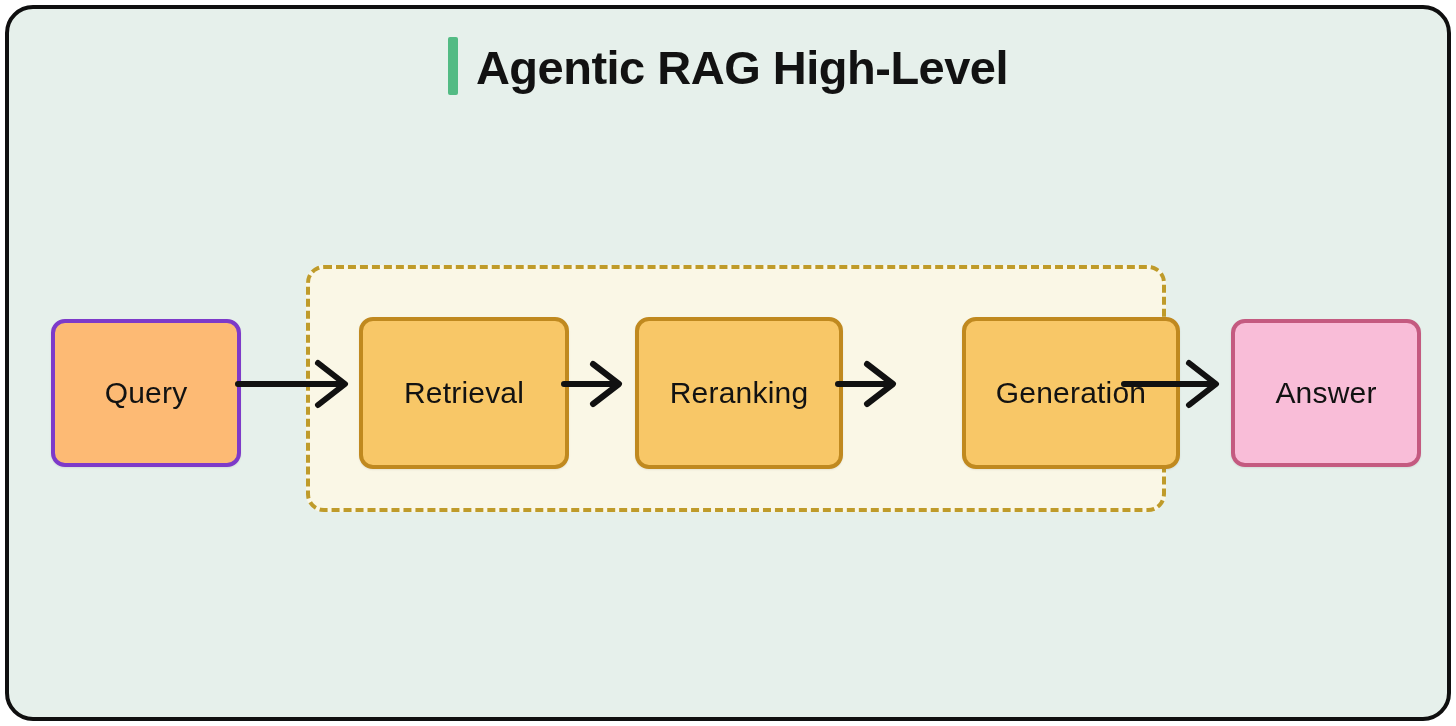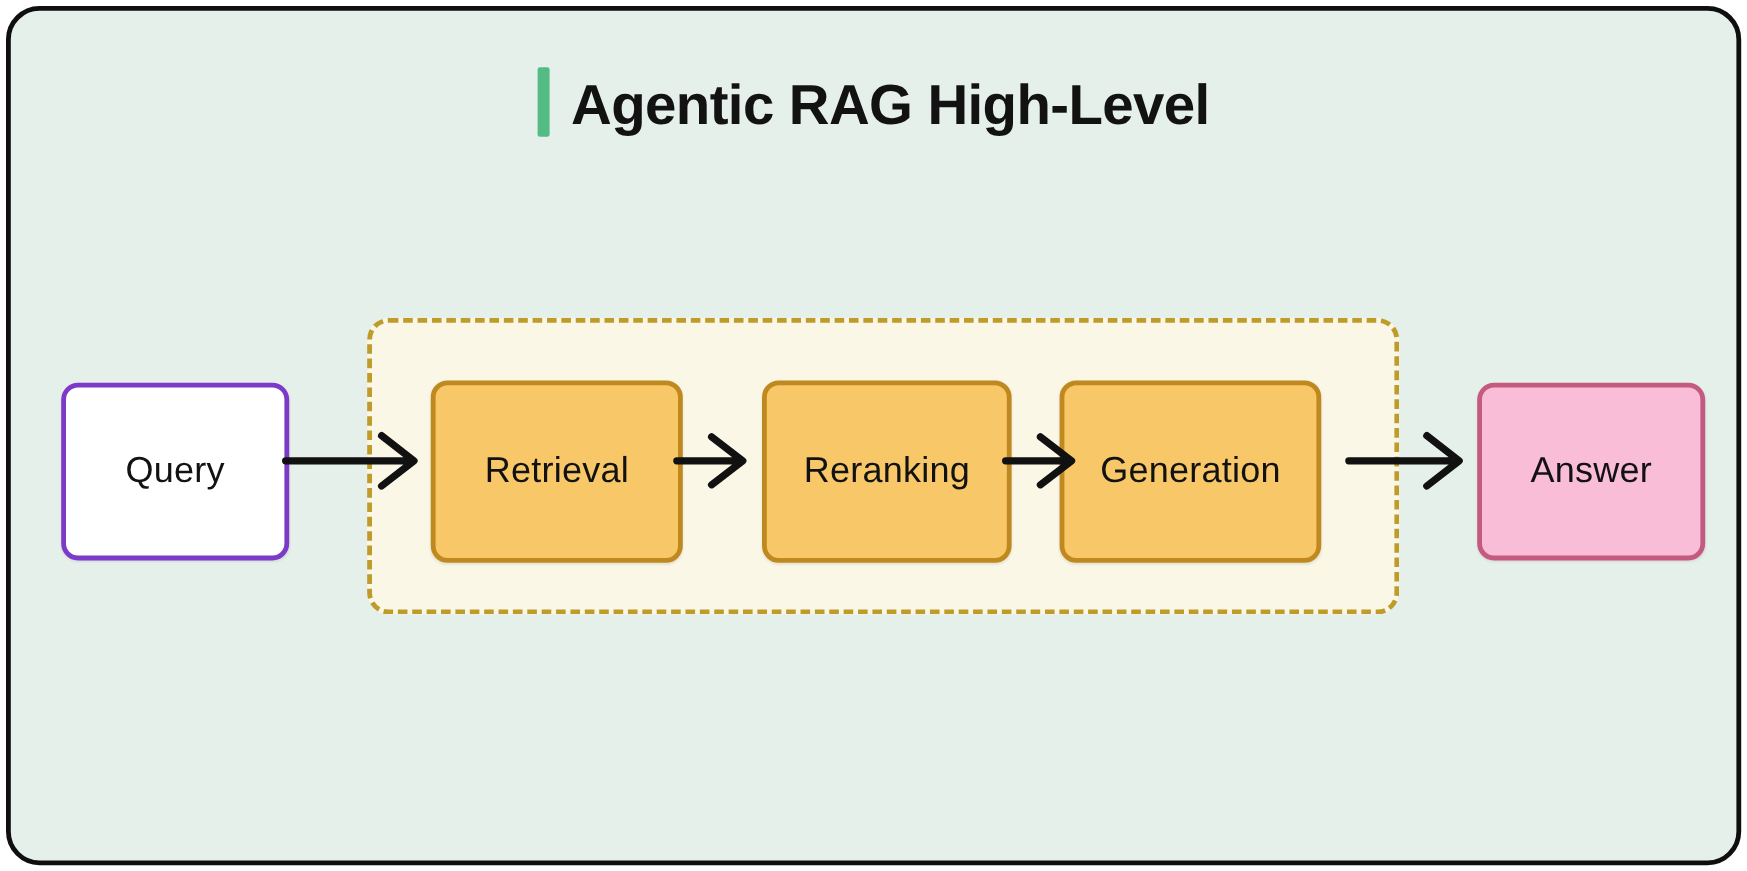--- a/index.html
+++ b/index.html
@@ -22,21 +22,21 @@
   }
   .canvas-frame{
     position:absolute;
     left:5px;top:5px;right:5px;bottom:5px;
     background:var(--canvas);
     border:4px solid var(--frame);
     border-radius:28px;
   }
   .title-row{
     position:absolute;
-    left:0;right:0;top:47px;
+    left:0;right:0;top:28px;
     display:flex;
     justify-content:center;
     align-items:center;
     gap:18px;
   }
   .accent-bar{
     width:10px;height:58px;
     background:var(--accent);
     border-radius:2px;
     flex:0 0 auto;
@@ -68,21 +68,21 @@
   }
   .node .node-label{
     font-size:30px;
     font-weight:400;
     color:var(--text);
     letter-spacing:0.2px;
   }
   .node-query     {left:42px;  top:310px; width:190px; height:148px;}
   .node-retrieval {left:350px; top:308px; width:210px; height:152px;}
   .node-reranking {left:626px; top:308px; width:208px; height:152px;}
-  .node-generation{left:874px; top:308px; width:218px; height:152px;}
+  .node-generation{left:953px; top:308px; width:218px; height:152px;}
   .node-answer    {left:1222px;top:310px; width:190px; height:148px;}
   .arrow-layer{
     position:absolute;
     left:0;top:0;
     width:1456px;height:726px;
     pointer-events:none;
   }
   .arrow-layer path{
     stroke:var(--arrow);
     stroke-width:6;
@@ -96,21 +96,21 @@
 
 <div class="canvas-frame">
 
   <div class="title-row">
     <div class="accent-bar"></div>
     <div class="page-title">Agentic RAG High-Level</div>
   </div>
 
   <div class="group-box"></div>
 
-  <div class="node node-query" style="background: #ffffff; border-color: rgb(125, 58, 201);">
+  <div class="node node-query" style="background: #fdba74; border-color: rgb(125, 58, 201);">
     <span class="node-label">Query</span>
   </div>
 
   <div class="node node-reranking" style="background: rgb(248, 199, 103); border-color: rgb(192, 137, 31);">
     <span class="node-label">Reranking</span>
   </div>
 
   <div class="node node-retrieval" style="background: rgb(248, 199, 103); border-color: rgb(192, 137, 31);">
     <span class="node-label">Retrieval</span>
   </div>

